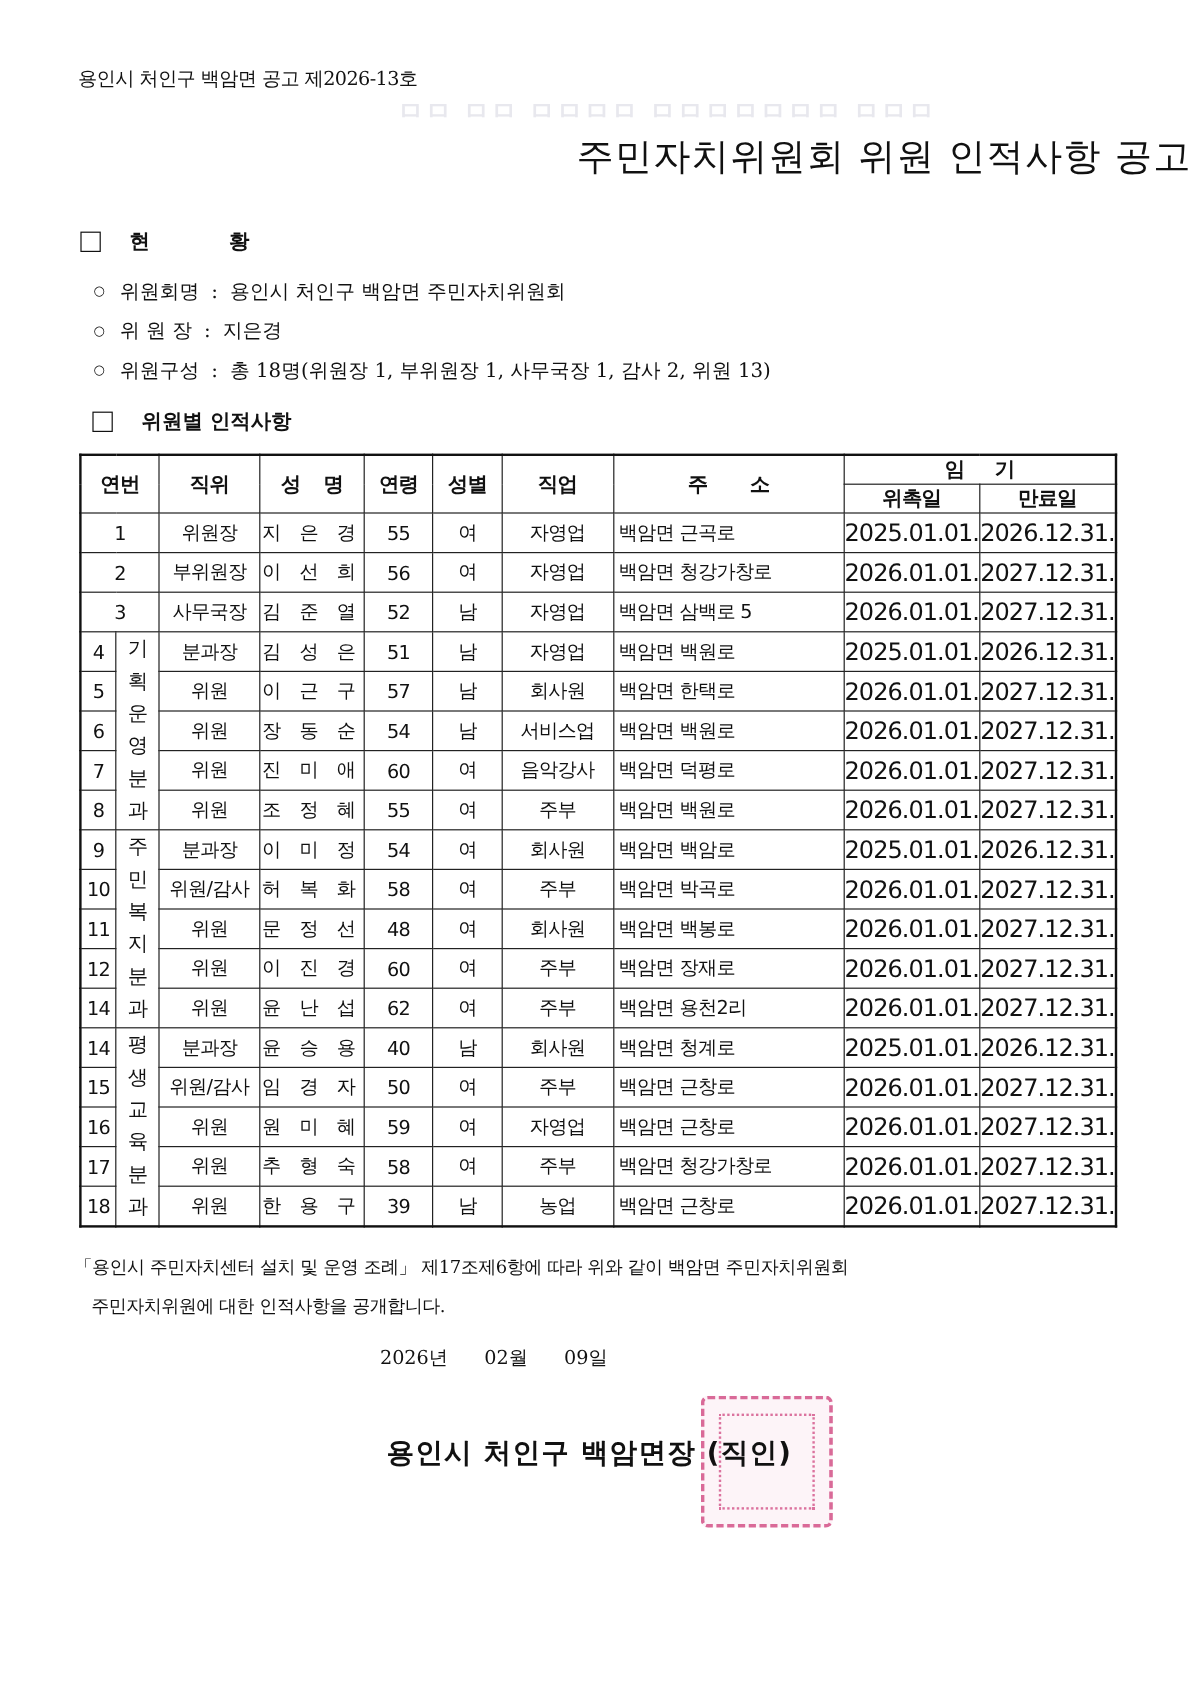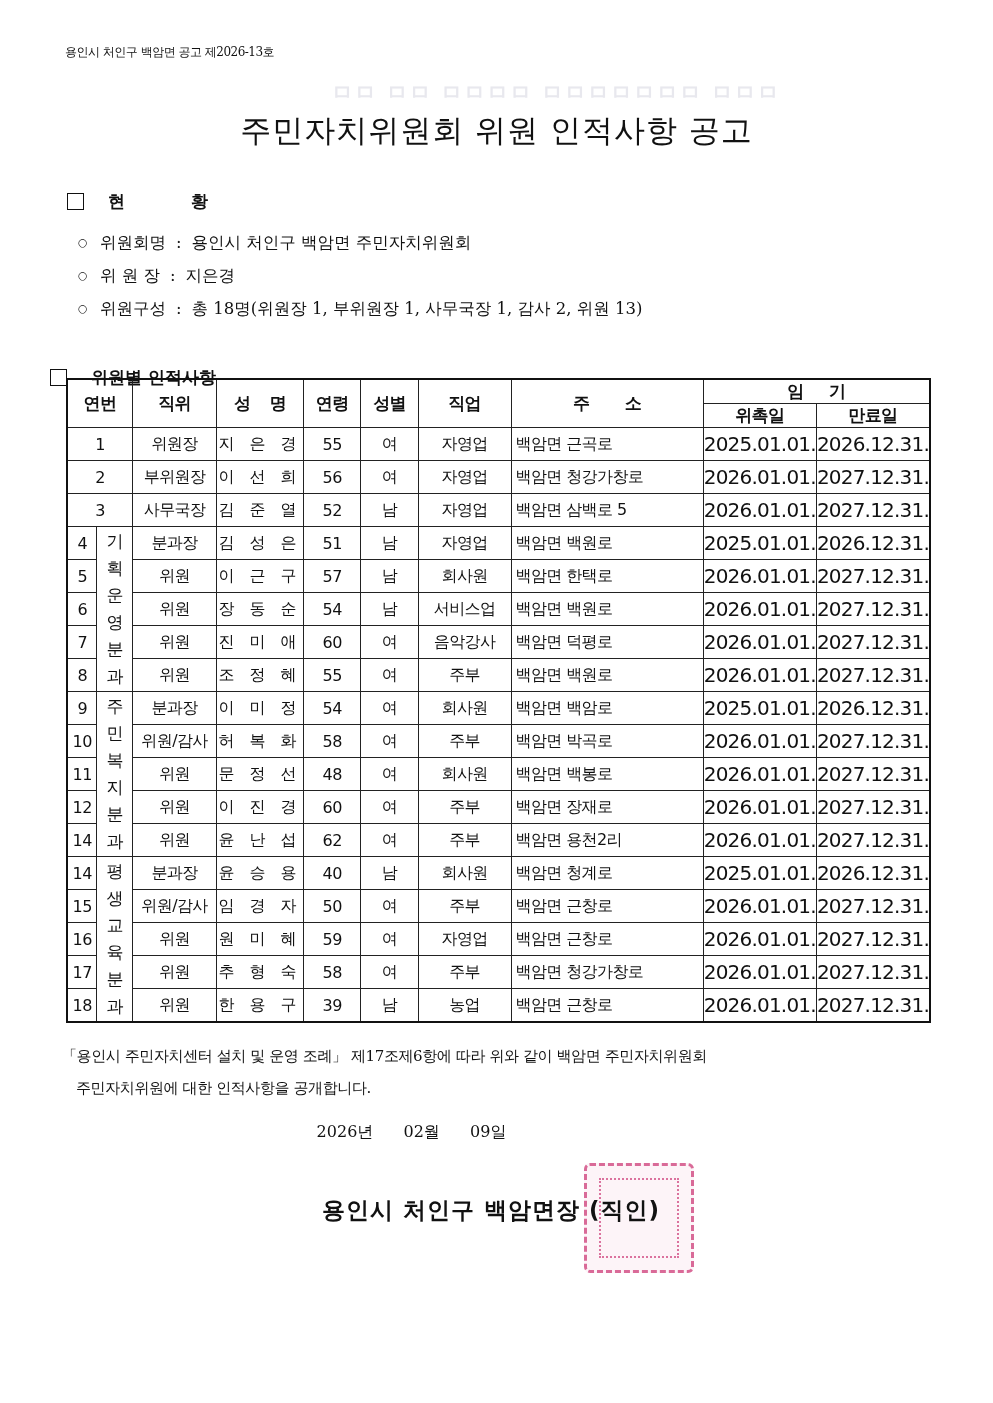--- a/index.html
+++ b/index.html
@@ -2,31 +2,31 @@
 <html><head>
   <meta charset="utf-8">
   <style>
     html, body { margin: 0; padding: 0; }
     body {
       width: 993px; height: 1403px; background: #ffffff; position: relative;
       font-family: "DejaVu Sans", "Liberation Sans", sans-serif; color: #111;
       overflow: hidden;
     }
     .abs { position: absolute; }
-    .notice-no { left: 65px; top: 44px; font-size: 12px; letter-spacing: -0.5px; font-family: "DejaVu Serif", serif; }
+    .notice-no { left: 65px; top: 56px; font-size: 16px; letter-spacing: -0.5px; font-family: "DejaVu Serif", serif; }
     .bleed { left: 330px; top: 78px; font-size: 22px; color: #e8e8ee; transform: scaleX(-1); font-weight: bold; letter-spacing: 1px; }
-    .title { left: 0; width: 993px; top: 110px; text-align: center; font-size: 31px; font-family: "DejaVu Serif", serif; letter-spacing: 1px; }
+    .title { left: 0; width: 993px; top: 110px; text-align: right; font-size: 31px; font-family: "DejaVu Serif", serif; letter-spacing: 1px; }
     .sec-head { font-size: 17px; font-weight: bold; font-family: "DejaVu Serif", serif; display: flex; align-items: center; gap: 24px; }
     .box { display: inline-block; width: 15px; height: 15px; border: 1.6px solid #111; }
     .sec1 { left: 67px; top: 190px; }
     .sec1 .lab { letter-spacing: 30px; }
     .bullets { left: 78px; top: 226px; font-size: 16.5px; font-family: "DejaVu Serif", serif; line-height: 33px; }
     .bullets .row { display: flex; gap: 10px; }
     .bullets .dot { font-size: 11px; display: inline-block; width: 12px; }
-    .sec2 { left: 50px; top: 340px; margin-top: 26px; }
+    .sec2 { left: 77px; top: 340px; }
 
     table.members {
       position: absolute; left: 66px; top: 378px; width: 865px;
       border-collapse: collapse; border: 2.5px solid #111; font-size: 16px;
       font-family: "DejaVu Sans", sans-serif; letter-spacing: -0.6px;
     }
     table.members th, table.members td {
       border: 1px solid #222; text-align: center; padding: 0; height: 32px;
     }
     table.members th { font-weight: bold; font-size: 17px; }

